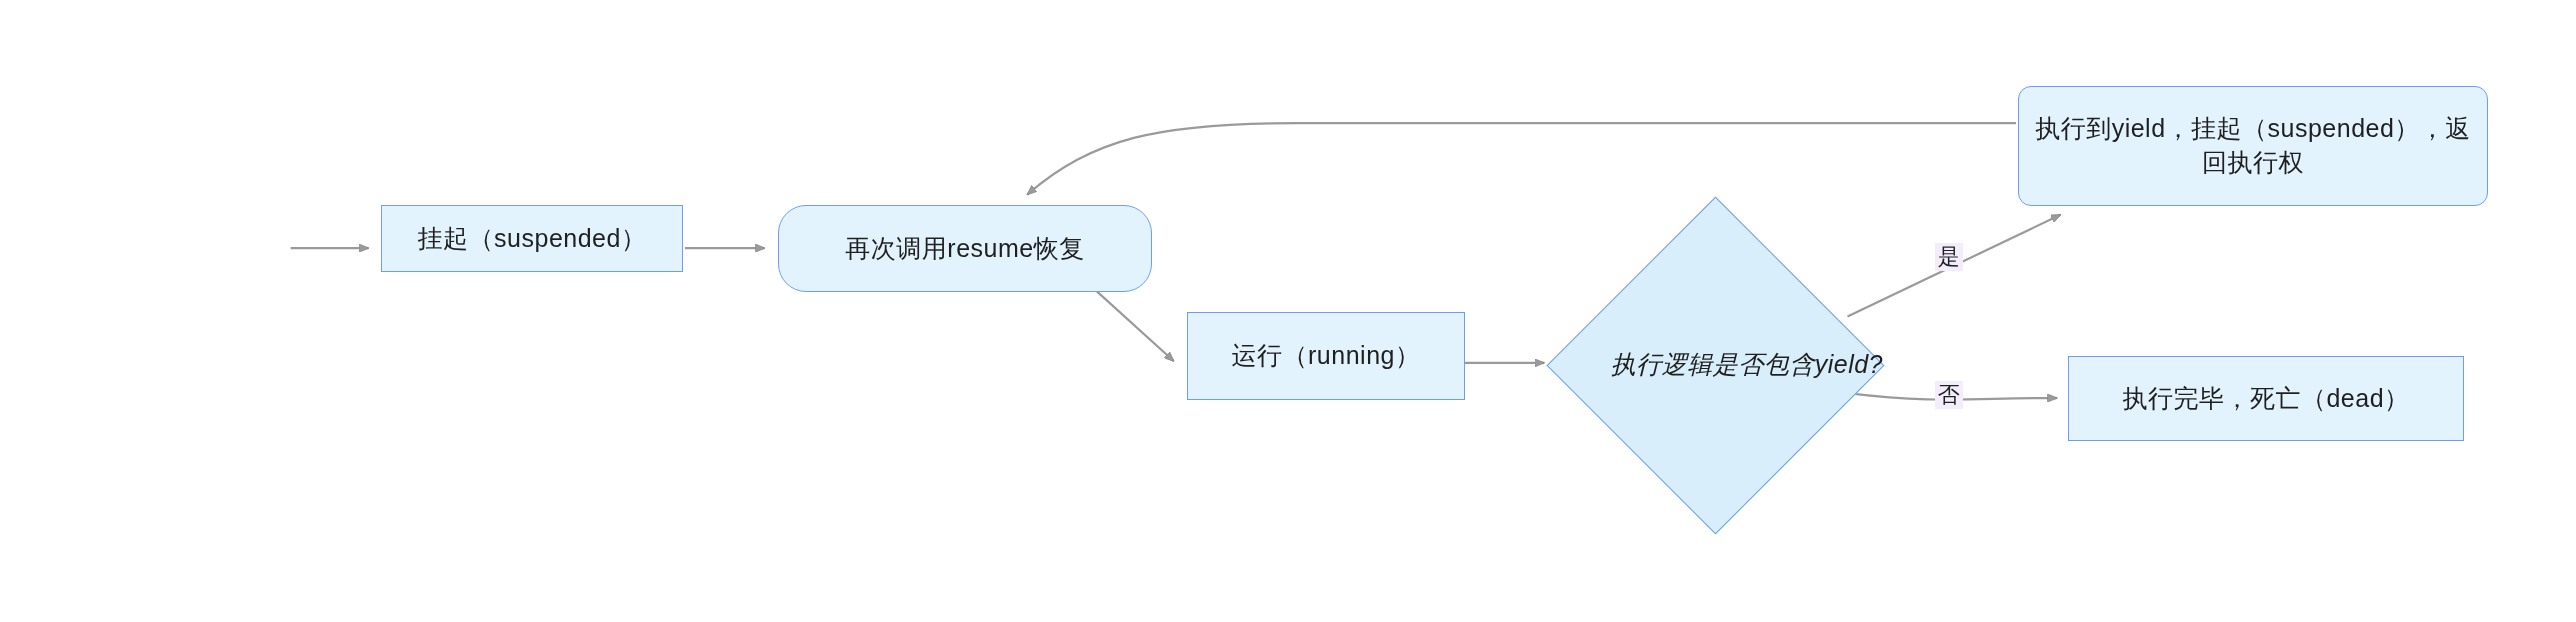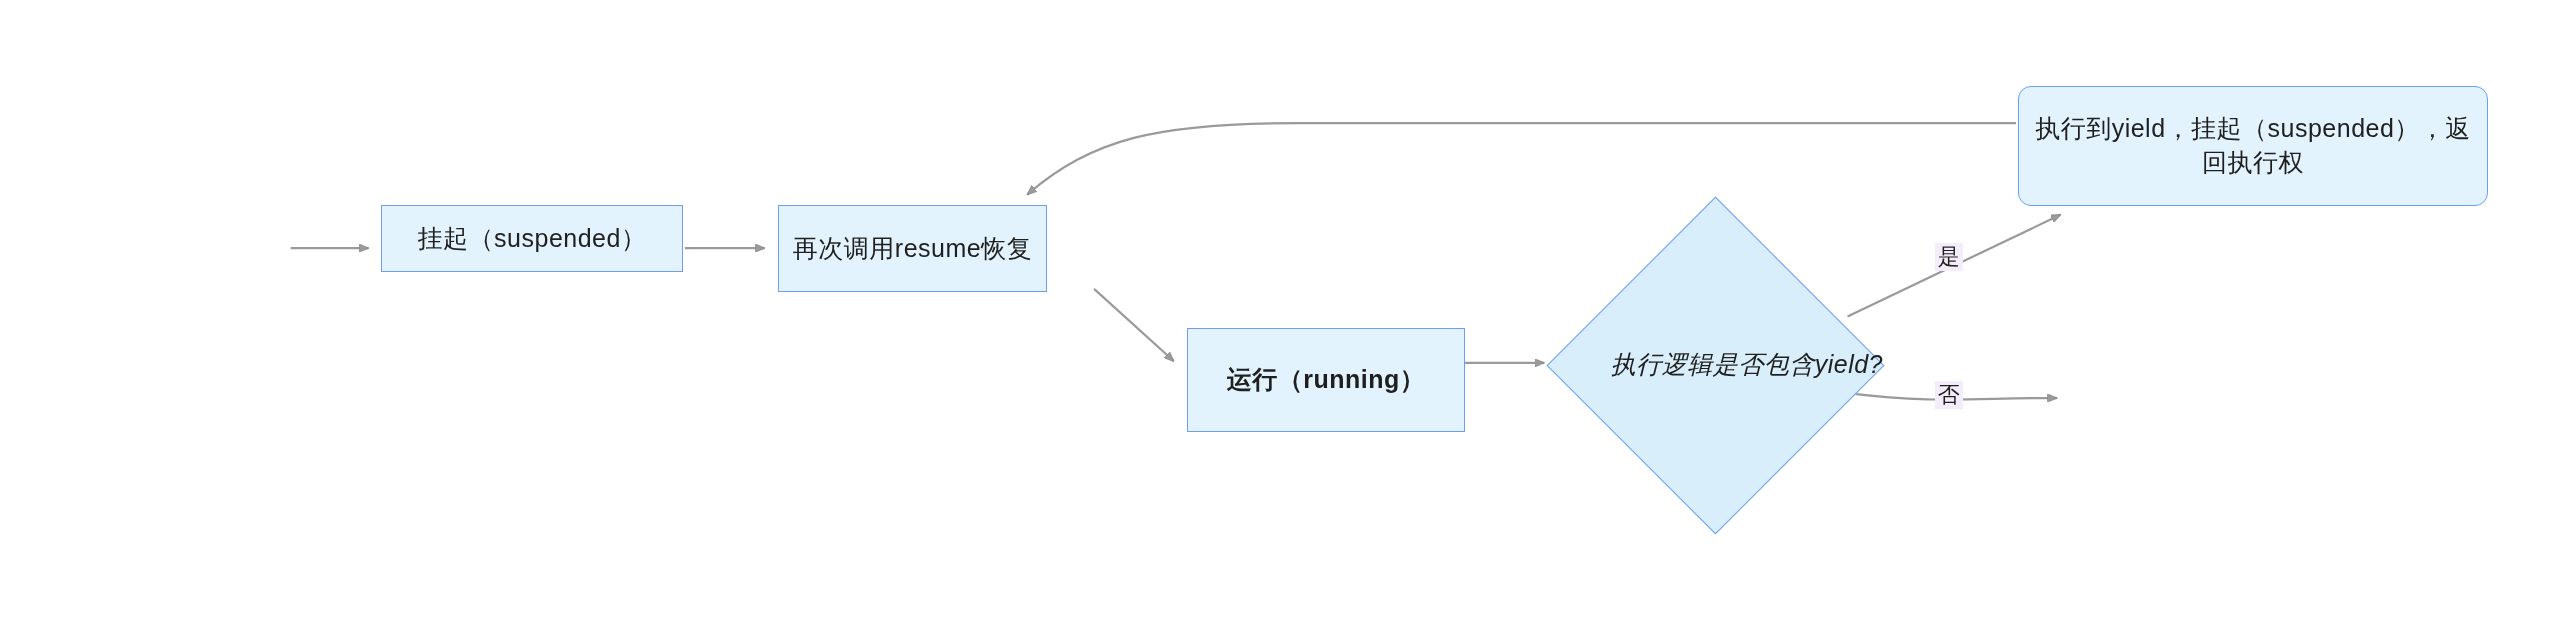--- a/index.html
+++ b/index.html
@@ -108,37 +108,40 @@
     <path d="M1998,425 C2090,436 2130,430 2222,430" fill="none" stroke="#9a9a9a" stroke-width="2.4" marker-end="url(#arrowhead)"></path>
 
     <path d="M2178,133 L1400,133 C1250,133 1180,150 1110,210" fill="none" stroke="#9a9a9a" stroke-width="2.4" marker-end="url(#arrowhead)"></path>
   </svg>
 
 
   <div class="node" style="left:381px; top:205px; width:302px; height:67px;">
     <span class="node-text">挂起（suspended）</span>
   </div>
 
-  <div class="node" style="left:778px; top:205px; width:269px; height:87px;">
+  <div class="node" style="left:778px; top:205px; width:374px; height:87px;border-radius:28px;">
     <span class="node-text">再次调用resume恢复</span>
   </div>
 
-  <div class="node" style="left:1187px; top:328px; width:278px; height:104px;font-weight:bold;">
+  <div class="node" style="left:1187px; top:312px; width:278px; height:88px;">
     <span class="node-text">运行（running）</span>
   </div>
 
   <div class="diamond-wrap" style="left:1546px; top:196px; width:337px; height:337px;">
     <div class="diamond-shape"></div>
     <span class="diamond-label">执行逻辑是否包含yield?</span>
   </div>
 
   <div class="node" style="left:2018px; top:86px; width:470px; height:120px;border-radius:13px;">
     <span class="node-text">执行到yield，挂起（suspended），返
 回执行权</span>
   </div>
 
+  <div class="node" style="left:2068px; top:356px; width:396px; height:85px;">
+    <span class="node-text">执行完毕，死亡（dead）</span>
+  </div>
 
   <span class="edge-label" style="left:1935px; top:243px;">是</span>
 
   <span class="edge-label" style="left:1935px; top:381px;">否</span>
 
 </div>
 
 
 </body></html>

